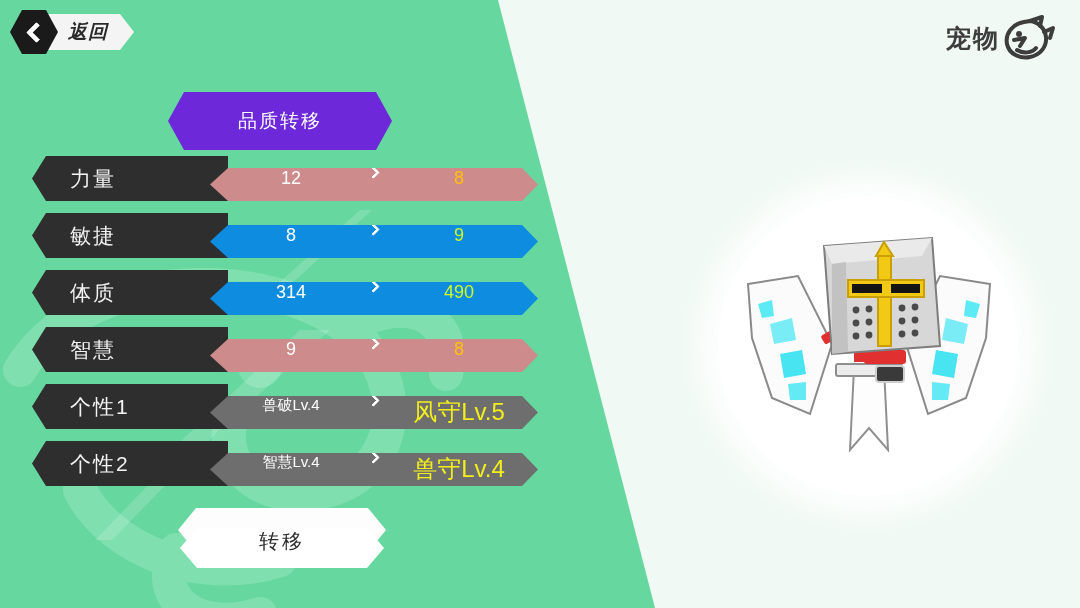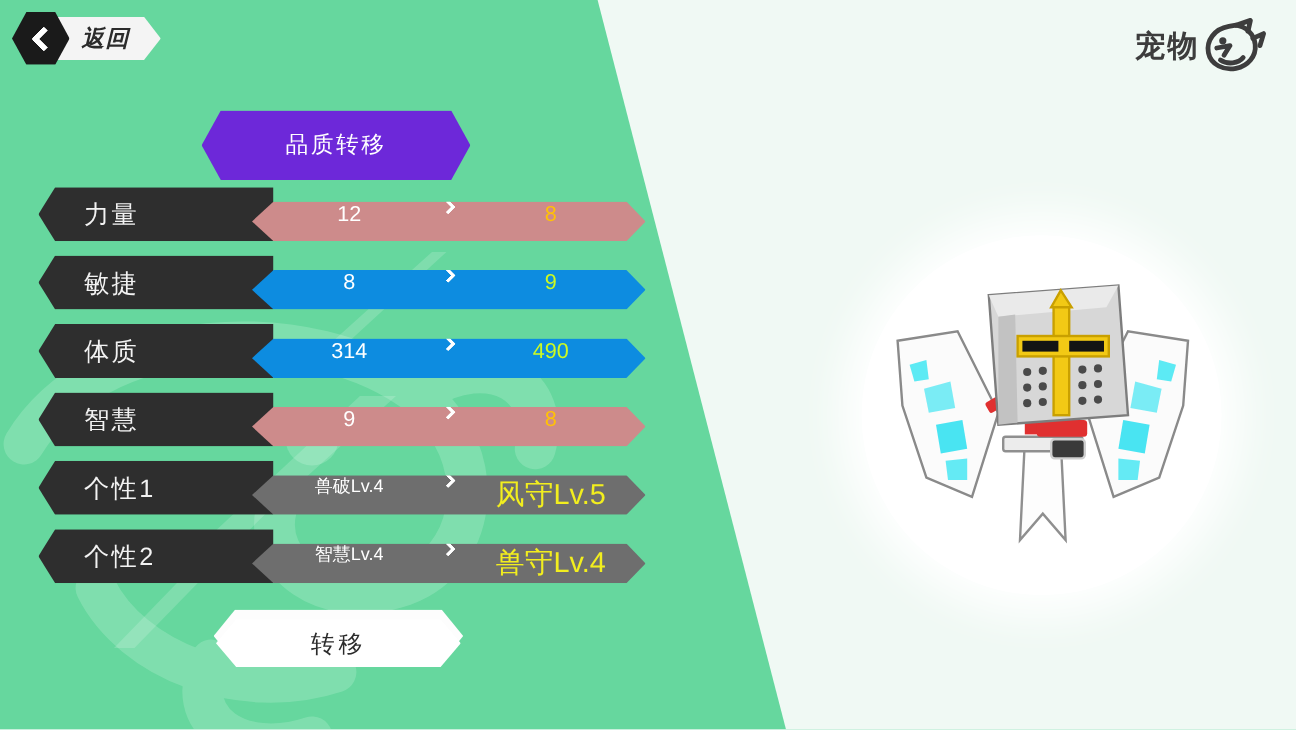--- a/index.html
+++ b/index.html
@@ -101,24 +101,24 @@
 
   
   #transfer-btn {
     position:absolute; left:178px; top:508px;
     width:208px; height:44px; background:#fdfdfd;
     clip-path: polygon(18px 0, calc(100% - 18px) 0, 100% 50%, calc(100% - 18px) 100%, 18px 100%, 0 50%);
     display:flex; align-items:center; justify-content:center;
     cursor:pointer;
   }
   #transfer-btn-inner {
-    position:absolute; left:180px; top:516px;
+    position:absolute; left:180px; top:528px;
     width:204px; height:40px; background:#fff;
     clip-path: polygon(17px 0, calc(100% - 17px) 0, 100% 50%, calc(100% - 17px) 100%, 17px 100%, 0 50%);
-    display:flex; align-items:center; justify-content:center;
+    display:flex; justify-content:center;
     pointer-events:none;
   }
   #transfer-label { font-size:20px; color:#2b2b2b; letter-spacing:3px; }
 
   
   #pet-stage {
     position:absolute; left:718px; top:196px;
     width:300px; height:300px;
   }
   #pet-circle {

